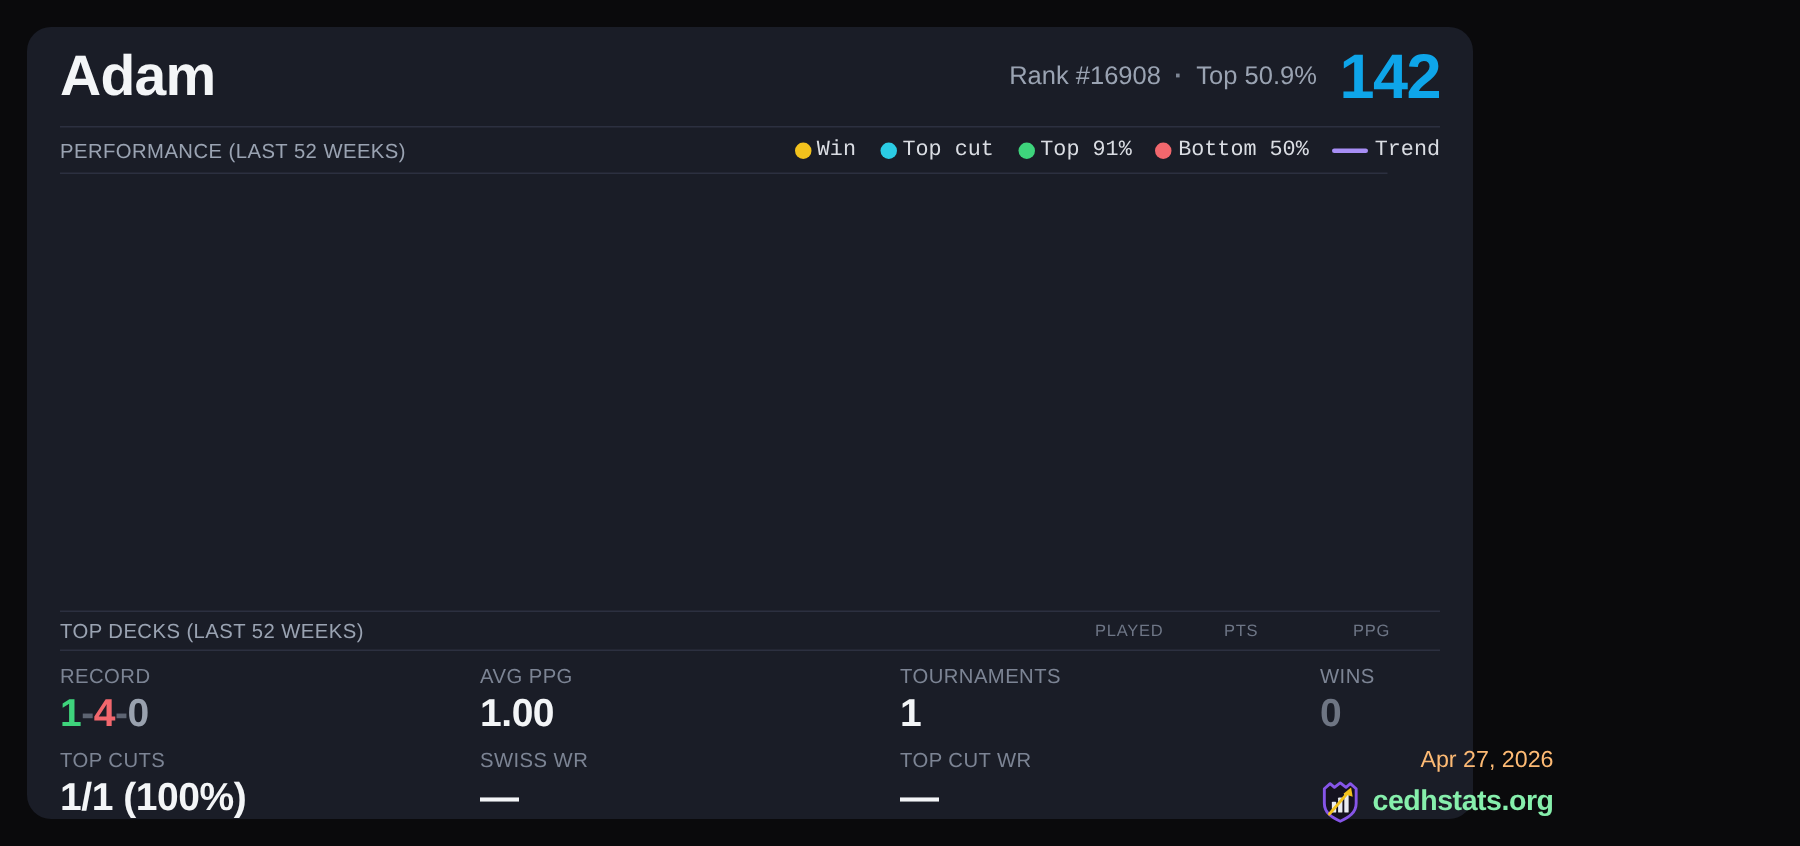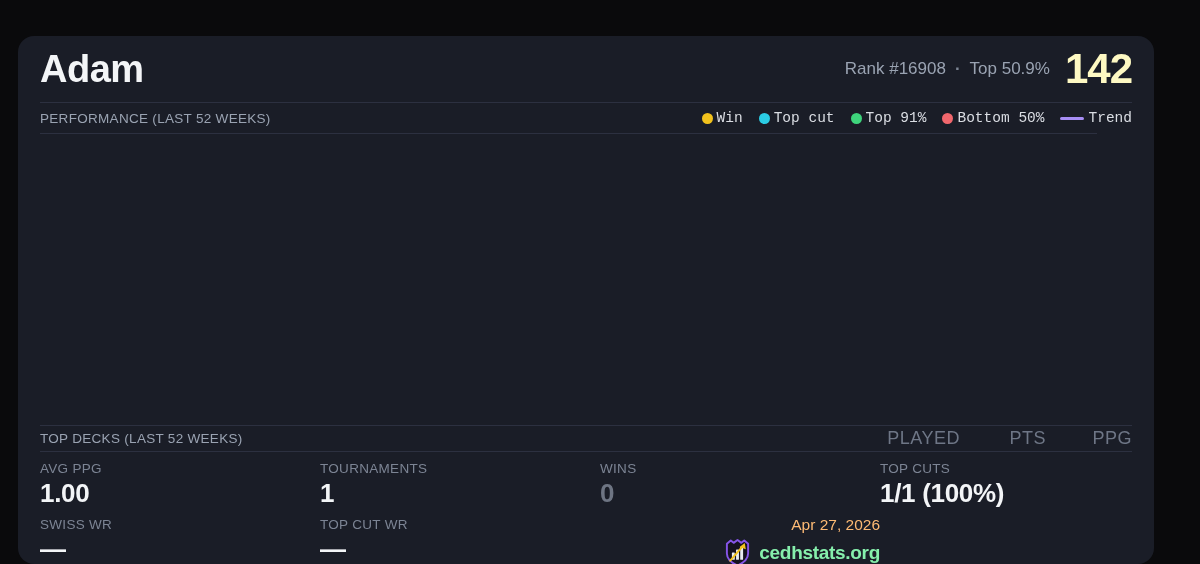--- a/index.html
+++ b/index.html
@@ -1,44 +1,44 @@
 <!DOCTYPE html>
 <html><head>
 <meta charset="utf-8">
 <style>
   html,body{margin:0;padding:0;background:#0a0a0c;width:1200px;height:564px;overflow:hidden;
     font-family:"Liberation Sans","DejaVu Sans",sans-serif;}
-  .card{position:absolute;left:18px;top:36px;width:1136px;height:528px;background:#1a1d27;
+  .card{position:absolute;left:18px;top:18px;width:964px;height:528px;background:#1a1d27;
     border-radius:16px;box-sizing:border-box;padding:0 22px;}
   .divider{height:0;border-top:1px solid #2c3040;}
   .divider.short{margin-right:35px;}
 
   
   .title-row{height:66px;display:flex;justify-content:space-between;align-items:center;}
   .player-name{font-size:38px;font-weight:800;color:#f3f5f7;letter-spacing:-0.5px;margin:0;line-height:1;}
   .title-right{display:flex;align-items:center;gap:15px;}
   .rank-line{display:flex;align-items:center;gap:9px;color:#9aa3b2;font-size:17px;}
   .rank-sep{color:#7e8695;font-weight:700;}
-  .score{font-size:42px;font-weight:800;color:#fef9c3;line-height:1;letter-spacing:-1px;}
+  .score{font-size:42px;font-weight:800;color:#0ea5e9;line-height:1;letter-spacing:-1px;}
 
   
   .perf-row{height:30px;display:flex;justify-content:space-between;align-items:center;}
   .section-title{font-size:13.5px;color:#9aa3b2;letter-spacing:0.3px;}
   .legend{display:flex;align-items:center;gap:16px;}
   .legend-item{display:flex;align-items:center;gap:4px;font-size:14.5px;color:#dadde3;font-family:Liberation Mono, monospace;}
   .legend-dot{width:11px;height:11px;border-radius:50%;display:inline-block;}
   .legend-line{width:24px;height:3px;border-radius:2px;display:inline-block;background:#a78ef5;}
 
   
   .chart-area{height:291px;}
 
   
   .decks-row{height:25px;display:flex;justify-content:space-between;align-items:center;}
   .deck-cols{display:flex;align-items:center;}
-  .deck-col{min-width:58px;text-align:right;margin-left:28px;font-size:18px;color:#6e7686;letter-spacing:0.5px;}
+  .deck-col{min-width:58px;text-align:left;margin-left:28px;font-size:11px;color:#6e7686;letter-spacing:0.5px;}
 
   
   .stats-grid{display:grid;grid-template-columns:280px 280px 280px 1fr;grid-auto-rows:56px;padding-top:4px;}
   .stat-cell{padding-top:4px;}
   .stat-label{font-size:13.5px;color:#7c8494;letter-spacing:0.3px;line-height:17px;}
   .stat-value{font-size:26px;font-weight:800;color:#f3f5f7;line-height:32px;letter-spacing:-0.3px;}
   .stat-value.dim{color:#6e7583;}
   .rec-win{color:#3ed47c;}
   .rec-dash{color:#5d6472;}
   .rec-loss{color:#f1676d;}
@@ -108,20 +108,26 @@
       <span class="deck-col">PLAYED</span>
       <span class="deck-col">PTS</span>
       <span class="deck-col">PPG</span>
     </div>
   </div>
 
   <div class="divider"></div>
 
   <div class="stats-grid">
 
+    <div class="stat-cell">
+      <div class="stat-label">RECORD</div>
+      <div class="stat-value">
+        <span class="rec-win">1</span><span class="rec-dash">-</span><span class="rec-loss">4</span><span class="rec-dash">-</span><span class="rec-draw">0</span>
+      </div>
+    </div>
 
     <div class="stat-cell">
       <div class="stat-label">AVG PPG</div>
       <div class="stat-value">1.00</div>
     </div>
 
     <div class="stat-cell">
       <div class="stat-label">TOURNAMENTS</div>
       <div class="stat-value">1</div>
     </div>

